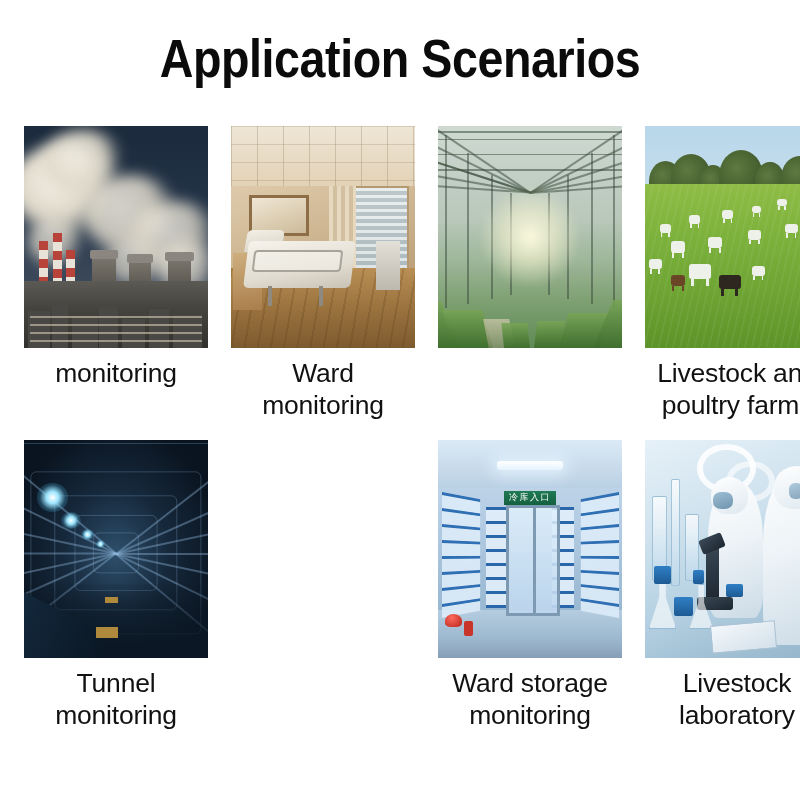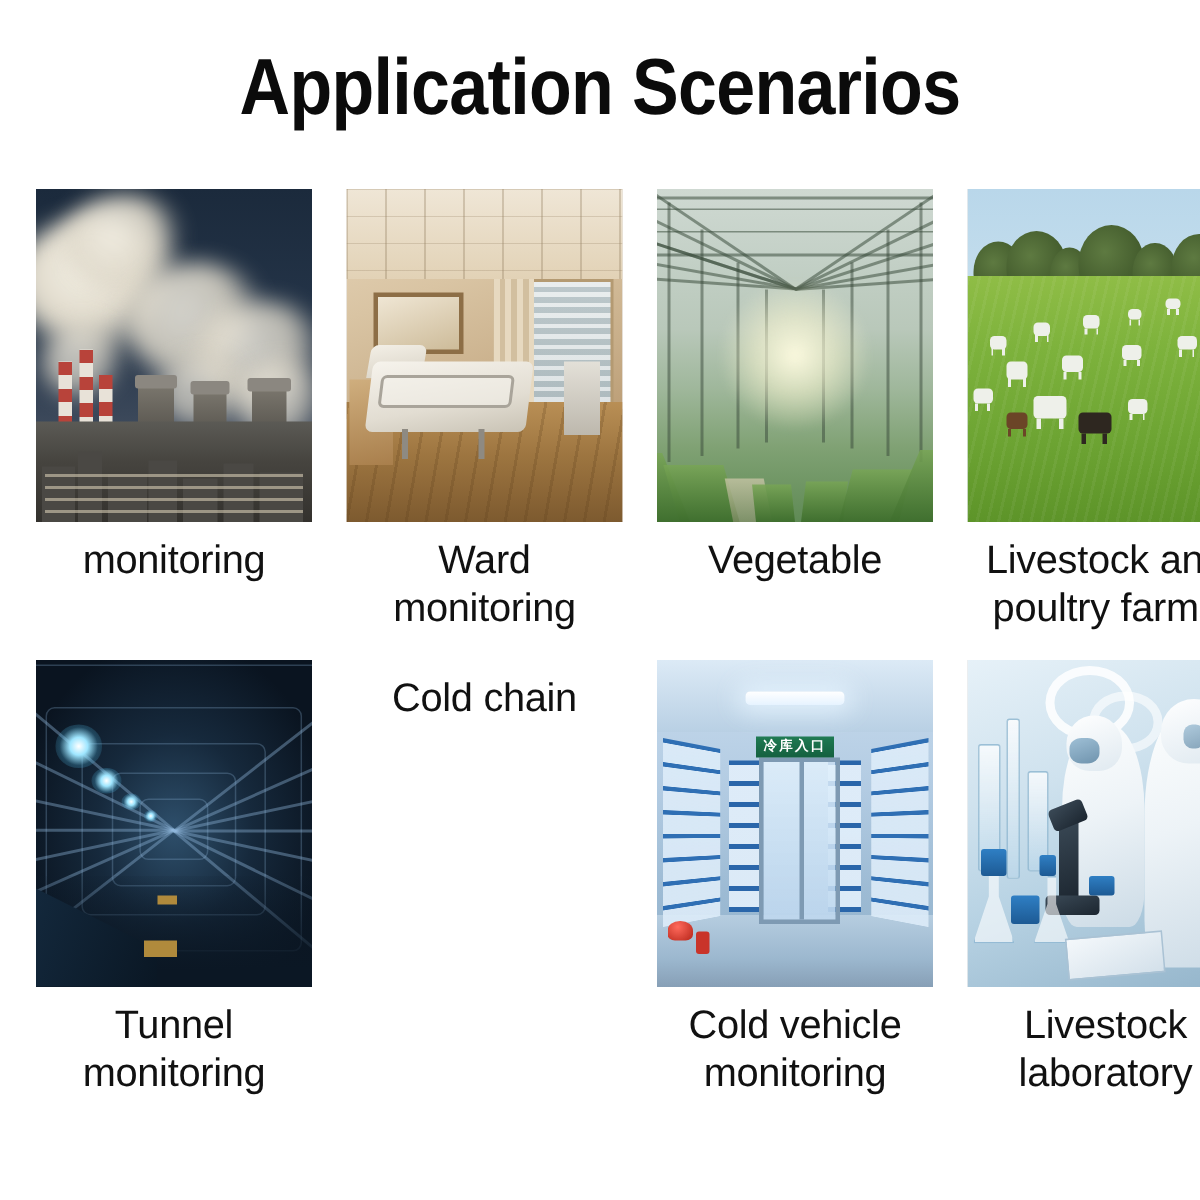--- a/index.html
+++ b/index.html
@@ -186,21 +186,21 @@
   .cs-rackML{position:absolute;left:26%;top:31%;width:12%;height:46%;
     background:repeating-linear-gradient(180deg,#2a66aa 0 3px,rgba(225,238,250,.92) 3px 14px);}
   .cs-rackMR{position:absolute;right:26%;top:31%;width:12%;height:46%;
     background:repeating-linear-gradient(180deg,#2a66aa 0 3px,rgba(225,238,250,.92) 3px 14px);}
   .cs-door{position:absolute;left:37%;top:30%;width:26%;height:48%;
     background:linear-gradient(180deg,rgba(225,240,252,.85),rgba(190,215,238,.9));
     border:3px solid #7e9ab3;}
   .cs-door:after{content:"";position:absolute;left:50%;top:0;bottom:0;width:3px;background:#7e9ab3;}
   .cs-sign{position:absolute;left:36%;top:23.5%;width:28%;height:6.5%;
     background:linear-gradient(180deg,#1f7a52,#14603f);display:flex;align-items:center;justify-content:center;}
-  .cs-sign span{font-family:"DejaVu Sans",sans-serif;font-size:9px;color:#fff;letter-spacing:1.5px;font-weight:700;}
+  .cs-sign span{font-family:"DejaVu Sans",sans-serif;font-size:9px;color:#fff;letter-spacing:1.5px;font-weight:400;}
   .cs-alarm{position:absolute;left:4%;bottom:14%;width:9%;height:6%;
     background:radial-gradient(circle at 40% 30%,#ff6a5c,#b62418);border-radius:50% 50% 30% 30%;}
   .cs-ext{position:absolute;left:14%;bottom:10%;width:5%;height:7%;background:#c9342a;border-radius:2px;}
 
   
   .bs-bg{background:linear-gradient(160deg,#e6f1f8 0%,#cfe2ee 35%,#b7d2e3 62%,#93b4ca 100%);}
   .bs-suit{position:absolute;background:linear-gradient(160deg,#fdfefe 0%,#edf3f7 45%,#ccdbe6 100%);border-radius:42% 42% 18% 18%;}
   .bs-hood{position:absolute;border-radius:50% 50% 42% 42%;
     background:linear-gradient(160deg,#ffffff,#dfe9f0);}
   .bs-visor{position:absolute;border-radius:40%;background:linear-gradient(160deg,#9fc0d6,#6f93ad);}
@@ -318,21 +318,20 @@
           <div class="gh-row" style="left:8%;width:22%;height:36%;transform:skewX(16deg);"></div>
           <div class="gh-path" style="left:26%;width:14%;height:28%;transform:skewX(11deg);"></div>
           <div class="gh-row" style="left:36%;width:14%;height:24%;transform:skewX(6deg);"></div>
           <div class="gh-row" style="left:52%;width:15%;height:26%;transform:skewX(-7deg);"></div>
           <div class="gh-row" style="left:66%;width:22%;height:34%;transform:skewX(-15deg);"></div>
           <div class="gh-row" style="left:84%;width:32%;height:46%;transform:skewX(-23deg);"></div>
         </div>
         <div class="gh-glow"></div>
       </div>
       <div class="caption">
-        <span>Vegetable</span>
       </div>
     </div>
 
     <div class="cell row1">
       <div class="thumb">
         <div class="lay ls-sky"></div>
         <div class="ls-trees">
           <div class="tree" style="left:2%;top:30%;width:18%;height:70%;"></div>
           <div class="tree" style="left:14%;top:18%;width:22%;height:82%;"></div>
           <div class="tree" style="left:30%;top:36%;width:14%;height:64%;"></div>
@@ -439,21 +438,20 @@
         <div class="tn-box" style="left:39%;top:86%;width:12%;height:5%;"></div>
       </div>
       <div class="caption">
         <span>Tunnel</span>
         <span class="l2">monitoring</span>
       </div>
     </div>
 
     <div class="cell row2">
       <div class="caption">
-        <span>Cold chain</span>
       </div>
     </div>
 
     <div class="cell row2">
       <div class="thumb">
         <div class="lay cs-bg"></div>
         <div class="cs-ceil"></div>
         <div class="cs-floor"></div>
         <div class="cs-rackL"></div>
         <div class="cs-rackR"></div>
@@ -461,21 +459,21 @@
         <div class="cs-rackMR"></div>
         <div class="cs-door"></div>
         <div class="cs-sign">
           <span>冷库入口</span>
         </div>
         <div class="cs-tube"></div>
         <div class="cs-alarm"></div>
         <div class="cs-ext"></div>
       </div>
       <div class="caption">
-        <span>Cold vehicle</span>
+        <span>Ward storage</span>
         <span class="l2">monitoring</span>
       </div>
     </div>
 
     <div class="cell row2">
       <div class="thumb">
         <div class="lay bs-bg"></div>
         <div class="bs-ring" style="left:28%;top:2%;width:26%;height:17%;"></div>
         <div class="bs-ring" style="left:44%;top:10%;width:20%;height:13%;opacity:.7;"></div>
         <div class="bs-suit" style="right:-4%;top:14%;width:40%;height:80%;"></div>

